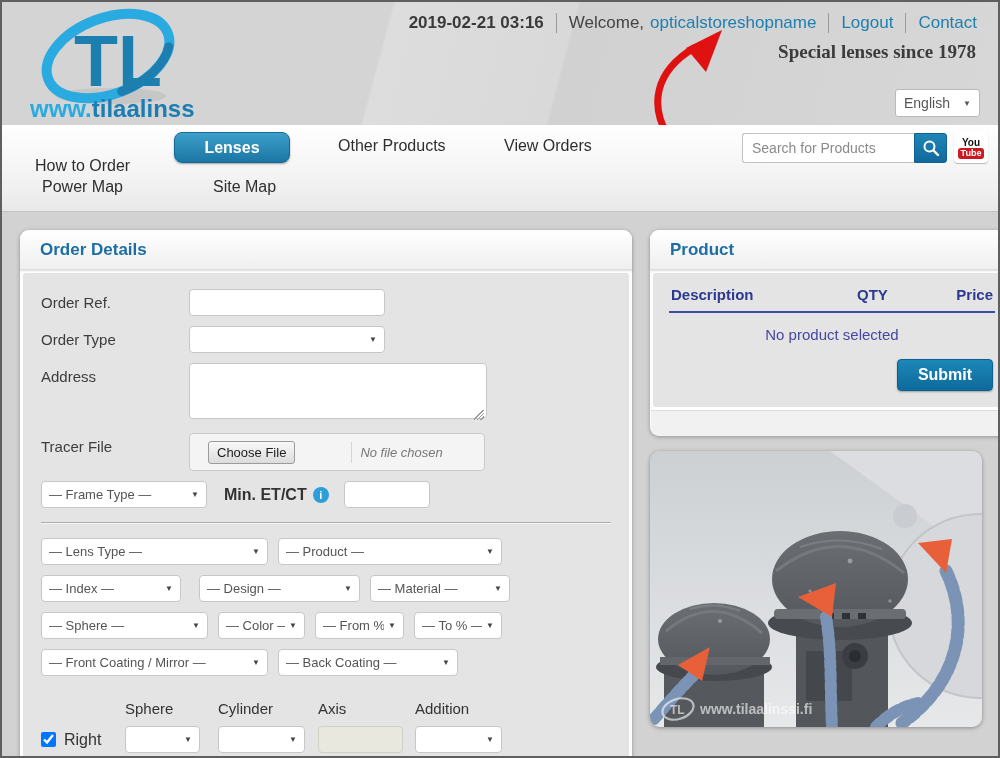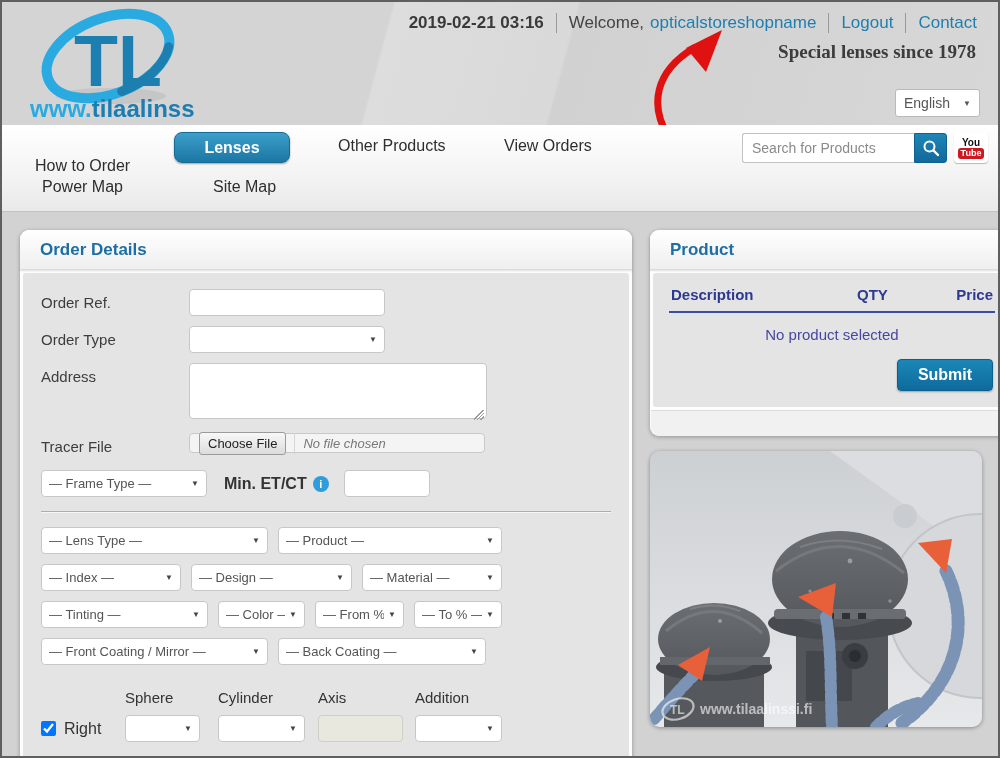--- a/index.html
+++ b/index.html
@@ -65,21 +65,21 @@
   .ttextarea { border:1px solid #c7c7c7; border-radius:4px; background:#fff; resize:none;
             padding:4px 8px; font-size:13px; color:#333; outline:none; position:relative; }
   .ta-wrap { position:relative; }
   .grip { position:absolute; right:3px; bottom:3px; width:10px; height:10px; pointer-events:none;
      background:linear-gradient(135deg, transparent 0 45%, #9a9a9a 45% 52%, transparent 52% 62%, #9a9a9a 62% 69%, transparent 69% 79%, #9a9a9a 79% 86%, transparent 86%); }
   .sel { height:27px; background:#fff; border:1px solid #c7c7c7; border-radius:4px;
      display:flex; align-items:center; padding:0 7px; font-size:13px; color:#555; cursor:pointer; }
   .sel .sel-text { flex:1; white-space:nowrap; overflow:hidden; }
   .sel .arr { font-size:8px; color:#444; margin-left:4px; flex:none; }
   .filebox { width:296px; height:15px; border:1px solid #c9c9c9; border-radius:4px; background:#f4f4f4;
-     display:flex; align-items:center; padding:9px; }
+     display:flex; align-items:center; padding:18px;gap:48px; }
   .filebtn { height:23px; background:linear-gradient(#f8f8f8,#dcdcdc); border:1px solid #9b9b9b;
      border-radius:3px; font-size:13px; color:#222; padding:0 8px; line-height:21px; cursor:pointer; }
   .filetext { font-size:13px; color:#777; margin-left:8px; border-left:1px solid #d5d5d5; padding-left:8px; line-height:21px;font-style:italic; }
   .bold-label { font-size:16px; font-weight:bold; color:#333; line-height:27px; }
   .info { display:inline-block; width:16px; height:16px; border-radius:50%; background:#2e9ddb;
      color:#fff; font-size:11px; font-weight:bold; text-align:center; line-height:16px;
      vertical-align:middle; margin-left:6px; cursor:pointer; }
   .divider { border-top:1px solid #adadad; border-bottom:1px solid #f6f6f6; margin:14px 0 14px; }
   .rx-grid { display:grid; grid-template-columns:84px 93px 100px 97px 87px; align-items:center; }
   .rx-head { font-size:15px; color:#333; padding-bottom:9px; }
@@ -225,37 +225,37 @@
             <span class="sel-text">— Lens Type —</span>
             <span class="arr">▼</span>
           </div>
           <div class="sel" style="width:224px;">
             <span class="sel-text">— Product —</span>
             <span class="arr">▼</span>
           </div>
         </div>
 
         <div class="form-row">
-          <div class="sel" style="width:140px; margin-right:10px;">
+          <div class="sel" style="width:140px; margin-right:18px;">
             <span class="sel-text">— Index —</span>
             <span class="arr">▼</span>
           </div>
           <div class="sel" style="width:161px; margin-right:10px;">
             <span class="sel-text">— Design —</span>
             <span class="arr">▼</span>
           </div>
           <div class="sel" style="width:140px;">
             <span class="sel-text">— Material —</span>
             <span class="arr">▼</span>
           </div>
         </div>
 
         <div class="form-row">
           <div class="sel" style="width:167px; margin-right:10px;">
-            <span class="sel-text">— Tinting —</span>
+            <span class="sel-text">— Sphere —</span>
             <span class="arr">▼</span>
           </div>
           <div class="sel" style="width:87px; margin-right:10px;">
             <span class="sel-text">— Color —</span>
             <span class="arr">▼</span>
           </div>
           <div class="sel" style="width:89px; margin-right:10px;">
             <span class="sel-text">— From % —</span>
             <span class="arr">▼</span>
           </div>
@@ -263,21 +263,21 @@
             <span class="sel-text">— To % —</span>
             <span class="arr">▼</span>
           </div>
         </div>
 
         <div class="form-row">
           <div class="sel" style="width:227px; margin-right:10px;">
             <span class="sel-text">— Front Coating / Mirror —</span>
             <span class="arr">▼</span>
           </div>
-          <div class="sel" style="width:208px;">
+          <div class="sel" style="width:180px;">
             <span class="sel-text">— Back Coating —</span>
             <span class="arr">▼</span>
           </div>
         </div>
 
         <div class="rx-grid" style="margin-top:24px;">
           <span></span>
           <span class="rx-head">Sphere</span>
           <span class="rx-head">Cylinder</span>
           <span class="rx-head">Axis</span>

